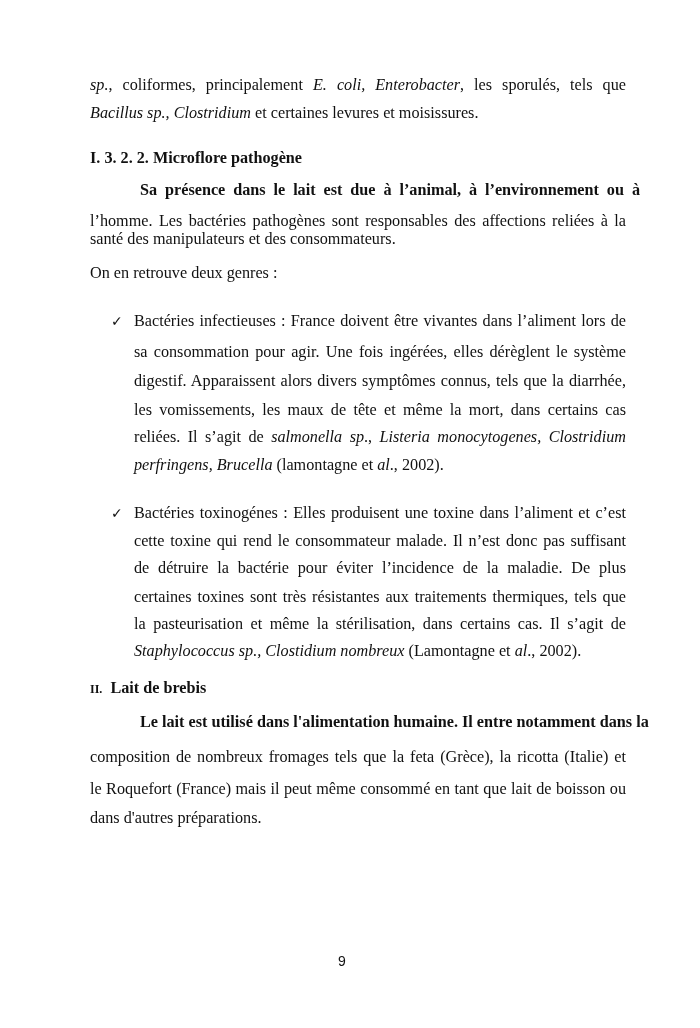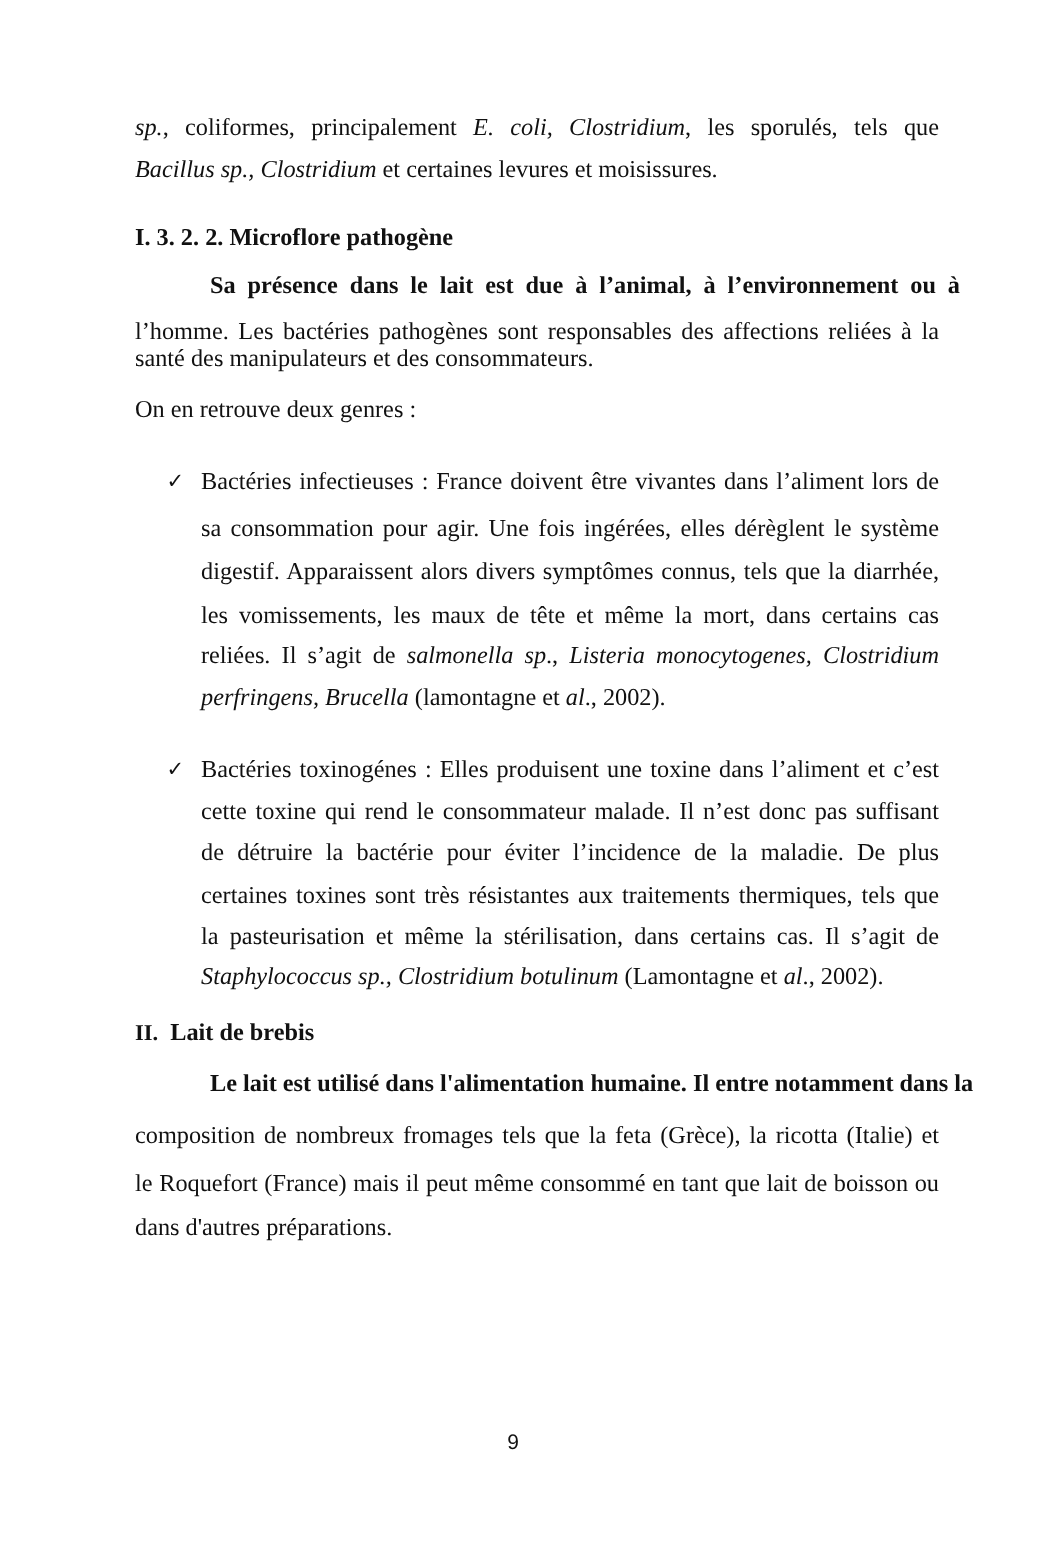--- a/index.html
+++ b/index.html
@@ -7,30 +7,30 @@
          font-family: "Liberation Serif", serif; color: #111; font-size: 16.2px; }
   .line { position: absolute; left: 90px; width: 536px; height: 22px; line-height: 22px;
           white-space: nowrap; text-align: justify; text-align-last: justify; }
   .line.last { text-align-last: left; }
   .line.indent { left: 104px; width: 536px; padding-left: 36px; box-sizing: border-box; font-weight: bold; }
   .bline { position: absolute; left: 134px; width: 492px; height: 22px; line-height: 22px;
            white-space: nowrap; text-align: justify; text-align-last: justify; }
   .bline.last { text-align-last: left; }
   .check { position: absolute; left: 111px; height: 22px; line-height: 22px; font-family: "DejaVu Sans", sans-serif; font-size: 14px; }
   .heading { position: absolute; left: 90px; height: 22px; line-height: 22px; font-weight: bold; white-space: nowrap; }
-  .roman-small { font-size: 15px; }
+  .roman-small { font-size: 12px; }
   .pagenum { position: absolute; left: 0; width: 684px; text-align: center; top: 953px;
              font-family: "Liberation Sans", sans-serif; font-size: 14px; }
   i { font-style: italic; }
 </style>
 </head>
 <body>
 
 <div>
-  <div class="line" style="top:74px"><i>sp.</i><span>, coliformes, principalement </span><i>E. coli, Clostridium</i><span>, les sporulés, tels que</span></div>
+  <div class="line" style="top:74px"><i>sp.</i><span>, coliformes, principalement </span><i>E. coli, Enterobacter</i><span>, les sporulés, tels que</span></div>
   <div class="line last" style="top:102px"><i>Bacillus sp., Clostridium</i><span> et certaines levures et moisissures.</span></div>
 
   <div class="heading" style="top:147px">I. 3. 2. 2. Microflore pathogène</div>
 
   <div class="line indent" style="top:179px">Sa présence dans le lait est due à l’animal, à l’environnement ou à</div>
   <div class="line" style="top:210px">l’homme. Les bactéries pathogènes sont responsables des affections reliées à la</div>
   <div class="line last" style="top:228px">santé des manipulateurs et des consommateurs.</div>
   <div class="line last" style="top:262px">On en retrouve deux genres :</div>
 
   <div>
@@ -43,21 +43,21 @@
       <div class="bline" style="top:426px"><span>reliées. Il s’agit de </span><i>salmonella sp</i><span>., </span><i>Listeria monocytogenes, Clostridium</i></div>
       <div class="bline last" style="top:454px"><i>perfringens, Brucella</i><span> (lamontagne et </span><i>al</i><span>., 2002).</span></div>
     </div>
     <div>
       <span class="check" style="top:502px">✓</span>
       <div class="bline" style="top:502px"><span>Bactéries toxinogénes : Elles produisent une toxine dans l’aliment et c’est</span></div>
       <div class="bline" style="top:530px"><span>cette toxine qui rend le consommateur malade. Il n’est donc pas suffisant</span></div>
       <div class="bline" style="top:557px"><span>de détruire la bactérie pour éviter l’incidence de la maladie. De plus</span></div>
       <div class="bline" style="top:586px"><span>certaines toxines sont très résistantes aux traitements thermiques, tels que</span></div>
       <div class="bline" style="top:613px"><span>la pasteurisation et même la stérilisation, dans certains cas. Il s’agit de</span></div>
-      <div class="bline last" style="top:640px"><i>Staphylococcus sp., Clostridium botulinum</i><span> (Lamontagne et </span><i>al</i><span>., 2002).</span></div>
+      <div class="bline last" style="top:640px"><i>Staphylococcus sp., Clostidium nombreux</i><span> (Lamontagne et </span><i>al</i><span>., 2002).</span></div>
     </div>
   </div>
 
   <div class="heading" style="top:677px">
     <span class="roman-small">II.</span>
     <span style="margin-left:4px">Lait de brebis</span>
   </div>
 
   <div class="line indent" style="top:711px">Le lait est utilisé dans l'alimentation humaine. Il entre notamment dans la</div>
   <div class="line" style="top:746px">composition de nombreux fromages tels que la feta (Grèce), la ricotta (Italie) et</div>

